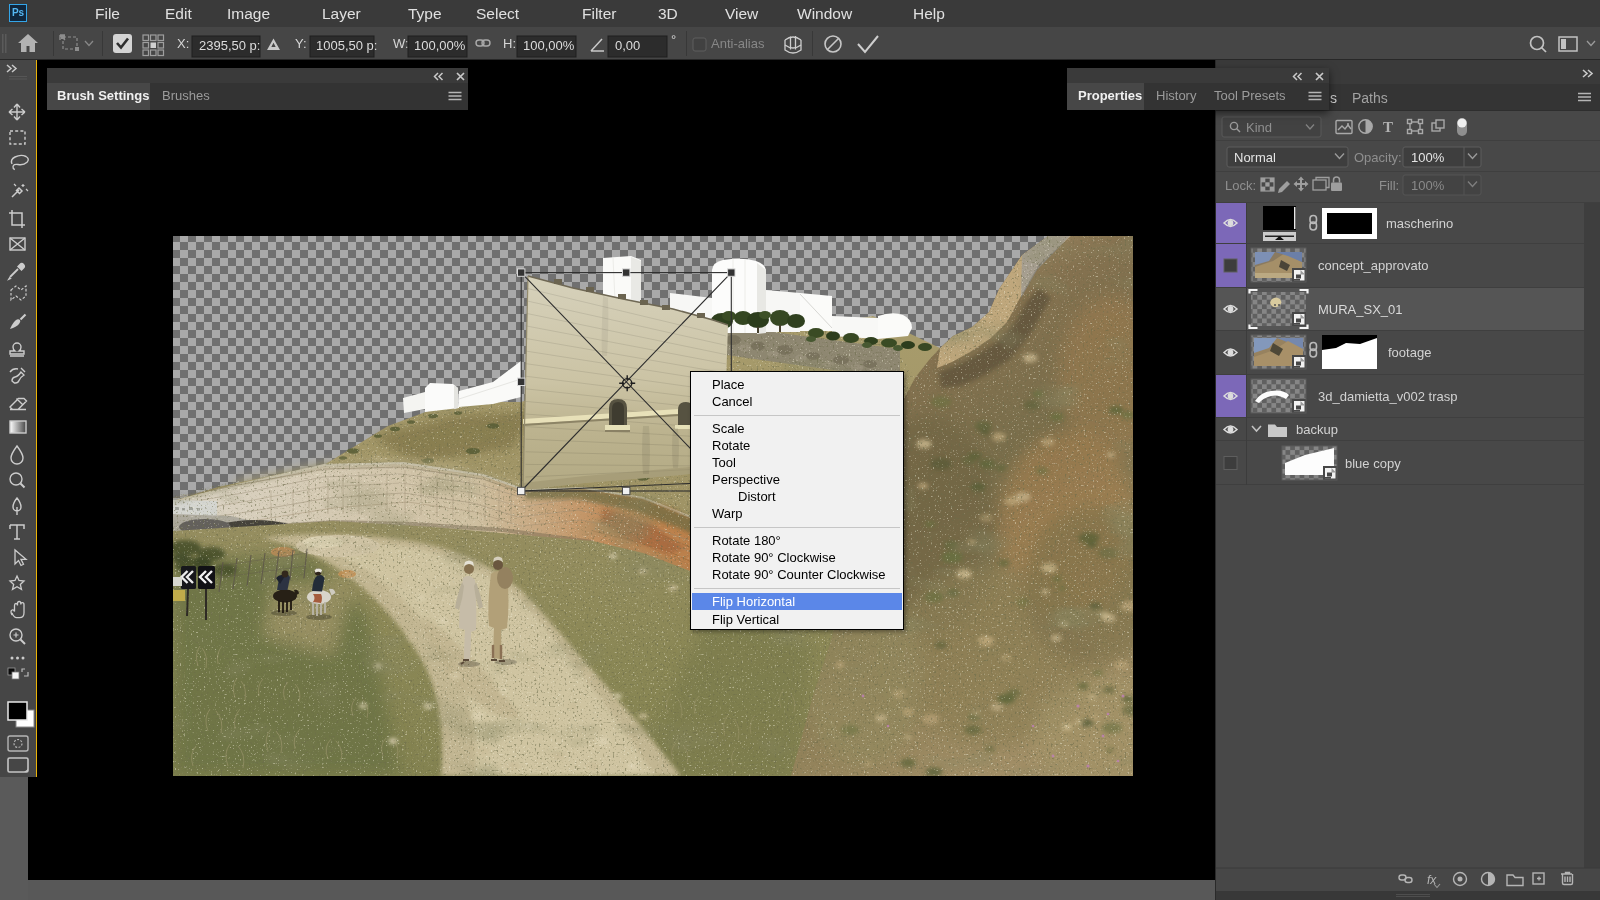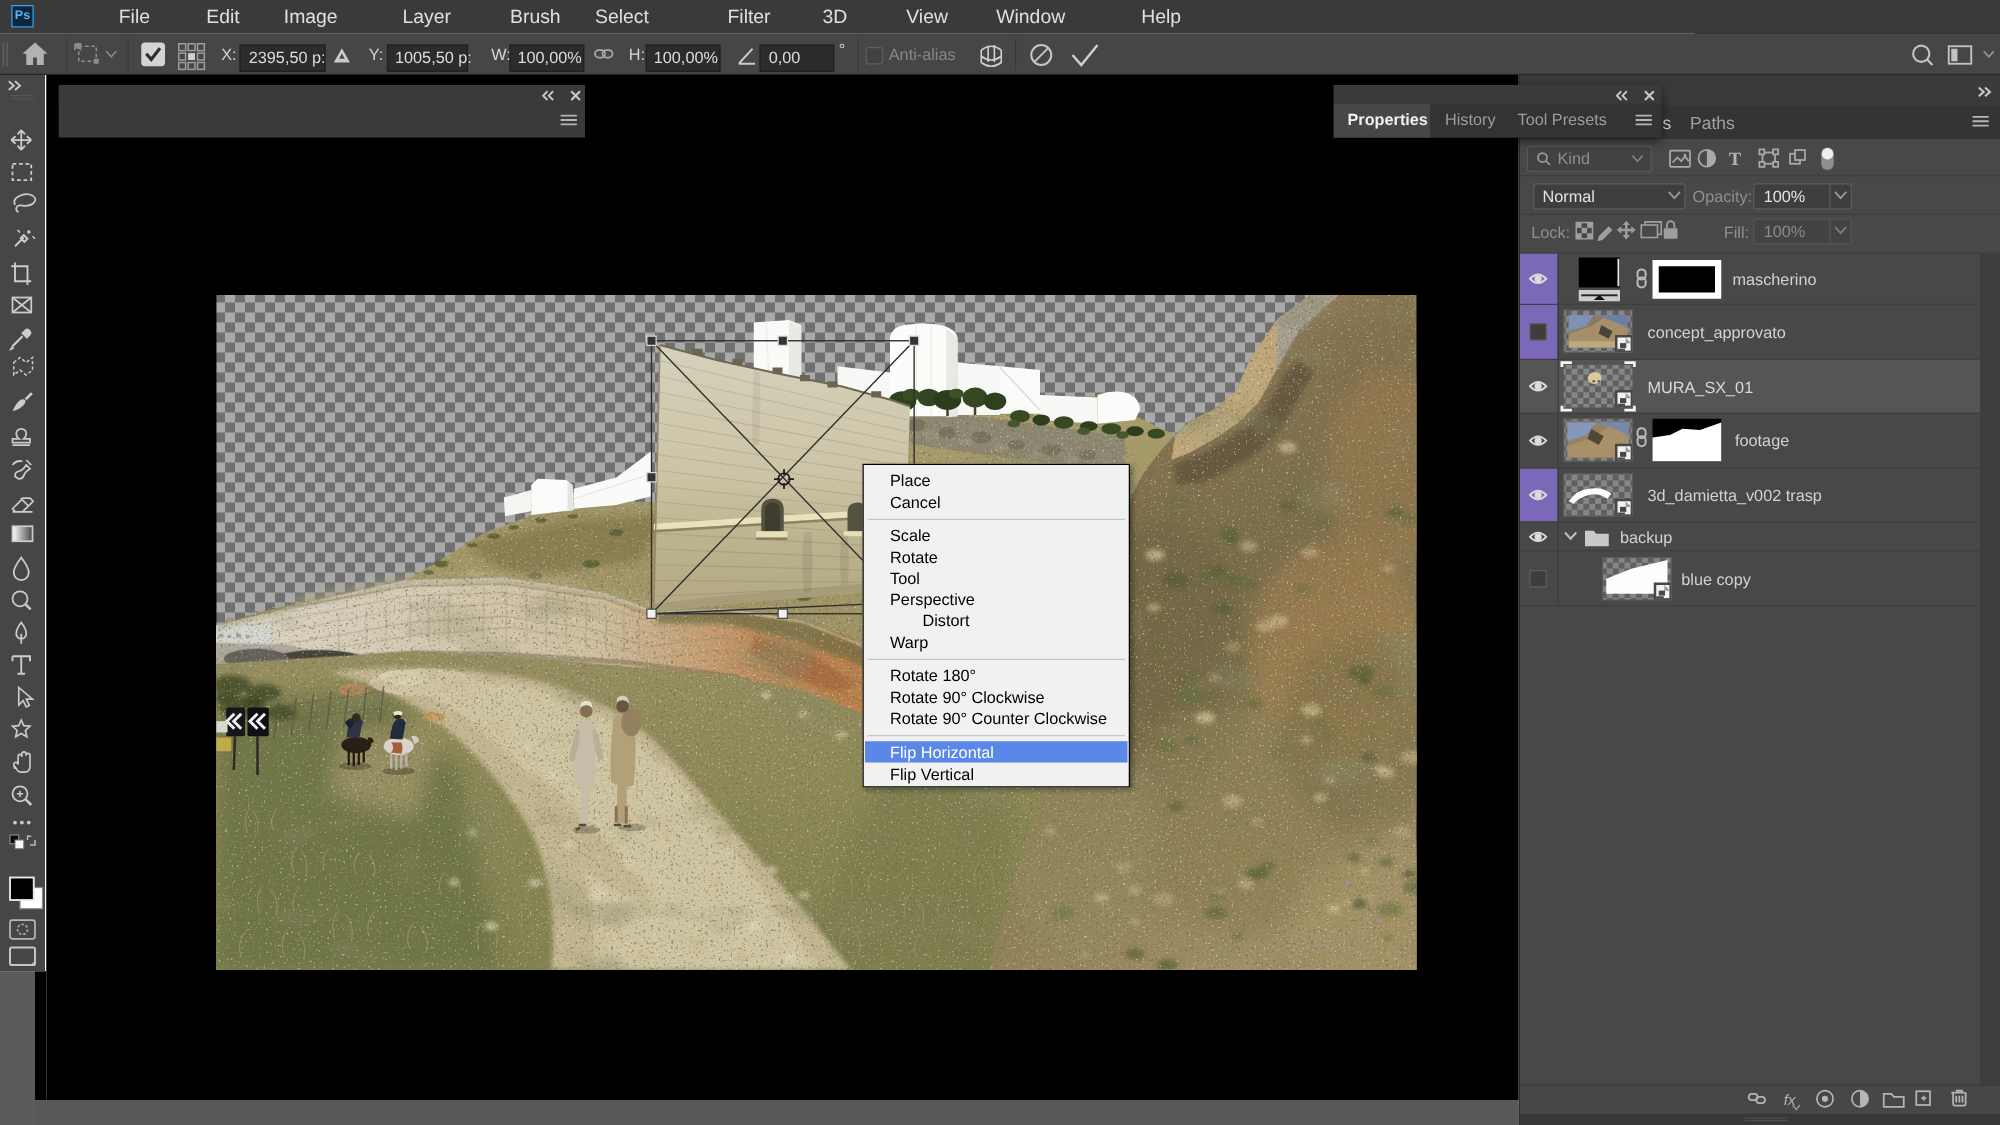--- a/index.html
+++ b/index.html
@@ -1,18 +1,18 @@
 <!DOCTYPE html>
 <html><head>
 <meta charset="utf-8">
 <style>
 * { margin:0; padding:0; box-sizing:border-box; }
 html,body { width:1600px; height:900px; overflow:hidden; background:#000; }
 body { font-family:"Liberation Sans", sans-serif; }
-#root { position:absolute; top:0; left:0; width:1356px; height:900px; background:#ffffff; }
+#root { position:absolute; top:0; left:0; width:1356px; height:900px; background:#eab308; }
 .abs { position:absolute; }
 
 
 #menubar { position:absolute; top:0; left:0; width:1600px; height:27px; background:#3a3a3a; }
 #menubar .mi { position:absolute; top:5px; font-size:15.5px; color:#e0e0e0; }
 #pslogo { position:absolute; top:4px; left:9px; width:18px; height:18px; background:#10263c; border:1px solid #34a5e8; color:#55b7f2; font-size:10px; font-weight:bold; text-align:center; line-height:16px; }
 
 
 #optbar { position:absolute; top:27px; left:0; width:1600px; height:33px; background:#464646; border-bottom:1px solid #282828; }
 
@@ -46,21 +46,21 @@
 </head>
 <body>
 <div id="root">
 
   <div id="menubar">
     <div id="pslogo">Ps</div>
     <div class="mi" style="left:95px">File</div>
     <div class="mi" style="left:165px">Edit</div>
     <div class="mi" style="left:227px">Image</div>
     <div class="mi" style="left:322px">Layer</div>
-    <div class="mi" style="left:408px">Brush</div>
+    <div class="mi" style="left:408px">Type</div>
     <div class="mi" style="left:476px">Select</div>
     <div class="mi" style="left:582px">Filter</div>
     <div class="mi" style="left:658px">3D</div>
     <div class="mi" style="left:725px">View</div>
     <div class="mi" style="left:797px">Window</div>
     <div class="mi" style="left:913px">Help</div>
   </div>
 
   <div id="optbar">
   <svg width="1600" height="33" viewBox="0 0 1600 33">
@@ -942,20 +942,24 @@
     <rect x="0" y="831" width="385" height="9" fill="#383838"></rect>
     <g stroke="#4e4e4e" stroke-width="1">
           <path d="M181 834.5 h34 M181 836.5 h34"></path>
         </g>
     <rect x="0" y="0" width="1" height="840" fill="#2a2a2a"></rect>
   </svg>
   </div>
 
   <div class="fpanel" id="brushpanel" style="left:47px; top:68px; width:421px; height:42px;">
     <div class="ptop"></div>
+    <div class="ptabs">
+      <div class="ftab active" style="left:0; width:103px; padding:5px 0 0 10px;">Brush Settings</div>
+      <div class="ftab inactive" style="left:103px; width:70px; padding:5px 0 0 12px;">Brushes</div>
+    </div>
     <svg class="abs" style="left:385px; top:3px;" width="34" height="12" viewBox="0 0 34 12">
       <path d="M6 2 l-3.5 3.5 l3.5 3.5 M10.5 2 L7 5.5 l3.5 3.5" stroke="#c9c9c9" stroke-width="1.5" fill="none"></path>
       <path d="M25 2 l7 7 M32 2 l-7 7" stroke="#c9c9c9" stroke-width="1.7" fill="none"></path>
     </svg>
     <svg class="abs" style="left:400px; top:22px;" width="16" height="14" viewBox="0 0 16 14">
       <path d="M1.5 2.5 h13 M1.5 6 h13 M1.5 9.5 h13" stroke="#b5b5b5" stroke-width="1.5"></path>
     </svg>
   </div>
 
   <div class="fpanel" id="proppanel" style="left:1067px; top:68px; width:262px; height:42px;">

